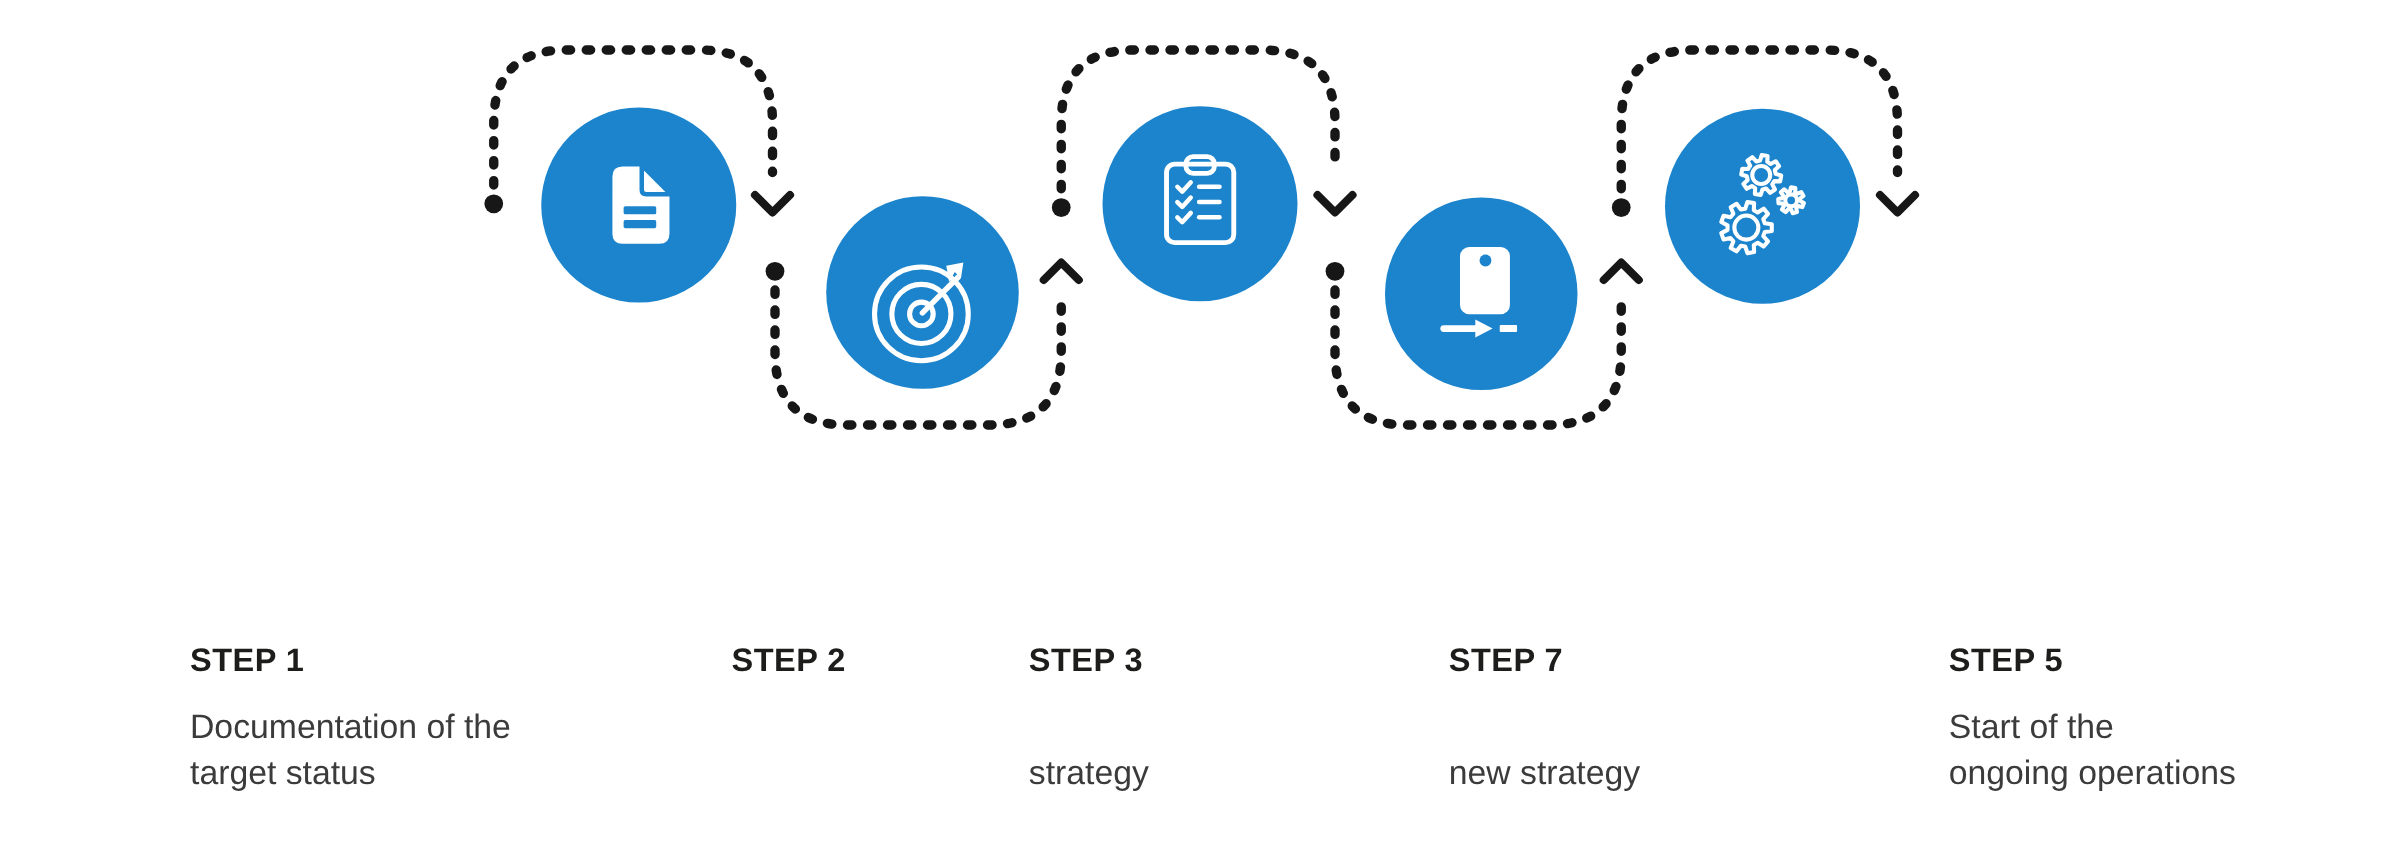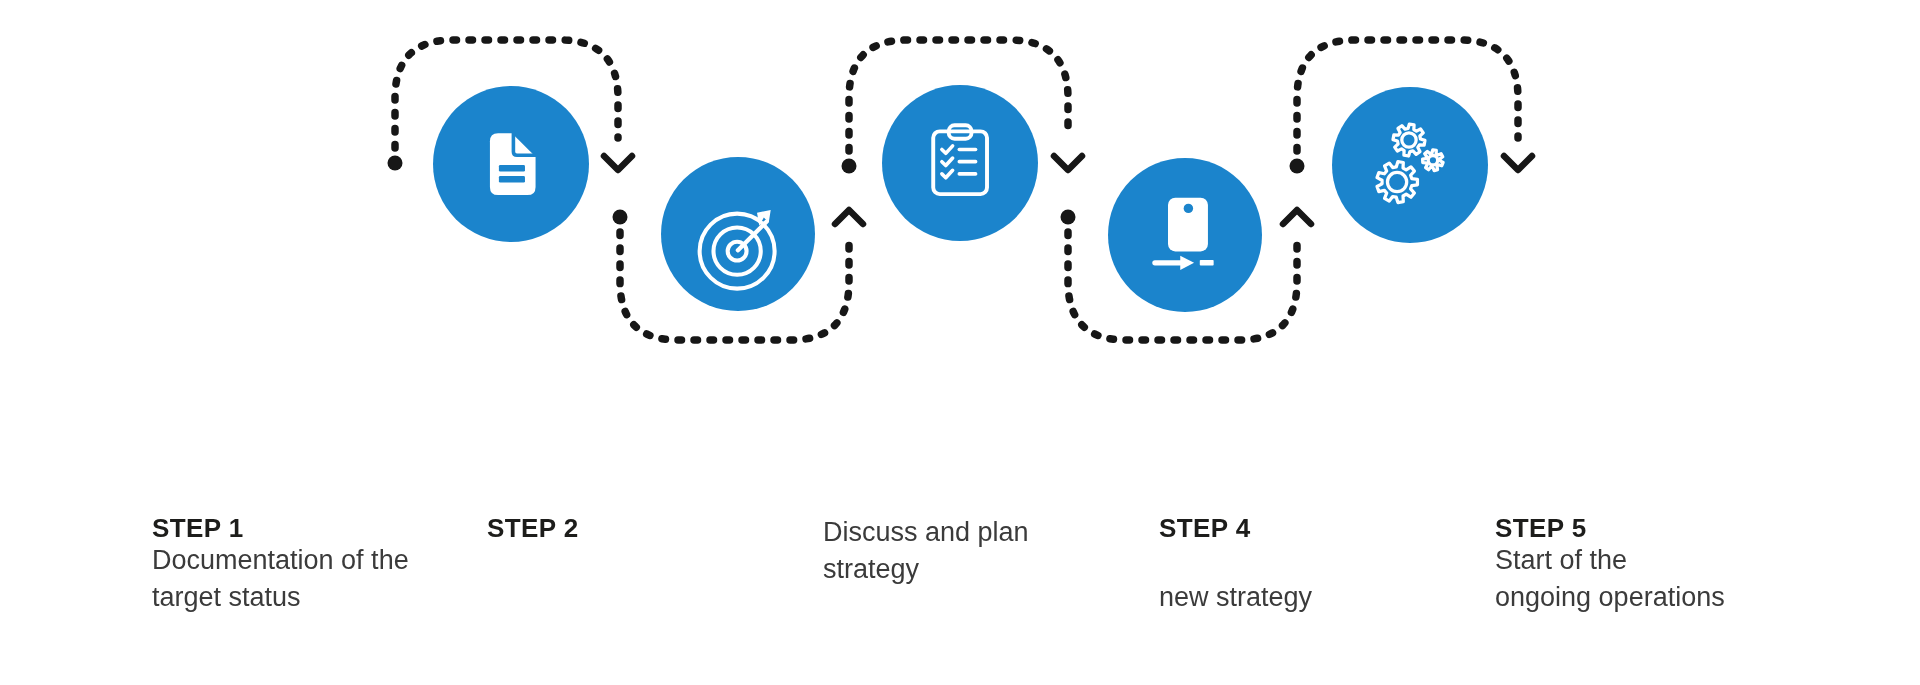--- a/index.html
+++ b/index.html
@@ -23,25 +23,25 @@
   .chev{stroke:var(--line);stroke-width:6.5;fill:none;stroke-linecap:round;
         stroke-linejoin:round;}
   .dot{fill:var(--line);}
   .ifill{fill:var(--icon);}
   .iaccent{fill:var(--accent);}
   .istroke{stroke:var(--icon);fill:none;stroke-linecap:round;stroke-linejoin:round;}
   .iaccstroke{stroke:var(--accent);fill:none;stroke-linecap:round;stroke-linejoin:round;}
 
   
   .step-col{position:absolute;top:514px;width:320px;}
-  .step-col.c1{left:152px;} .step-col.c2{left:487px;} .step-col.c3{left:823px;}
-  .step-col.c4{left:1159px;} .step-col.c5{left:1495px;}
+  .step-col.c1{left:152px;} .step-col.c2{left:471px;text-align:center;} .step-col.c3{left:823px;}
+  .step-col.c4{left:1159px;} .step-col.c5{left:1559px;}
   .step-label{font-size:26px;font-weight:bold;color:var(--heading);
     letter-spacing:.4px;line-height:28px;}
-  .step-desc{font-size:27px;color:var(--text);line-height:37px;
+  .step-desc{margin-top:21px;font-size:27px;color:var(--text);line-height:37px;
     font-weight:normal;}
 </style>
 </head>
 <body>
 
 <div class="stage">
 
   <svg class="diagram-svg" width="1920" height="430" viewBox="0 0 1920 430">
 
     <g>
@@ -142,28 +142,29 @@
         <span>Documentation of the</span><br>
         <span>target status</span>
       </div>
     </div>
 
     <div class="step-col c2">
       <div class="step-label">STEP 2</div>
     </div>
 
     <div class="step-col c3">
+      <div class="step-label">STEP 3</div>
       <div class="step-desc">
-        <span>Discuss and plan</span><br>
+        <br>
         <span>strategy</span>
       </div>
     </div>
 
     <div class="step-col c4">
-      <div class="step-label">STEP 4</div>
+      <div class="step-label">STEP 7</div>
       <div class="step-desc">
         <br>
         <span>new strategy</span>
       </div>
     </div>
 
     <div class="step-col c5">
       <div class="step-label">STEP 5</div>
       <div class="step-desc">
         <span>Start of the</span><br>

